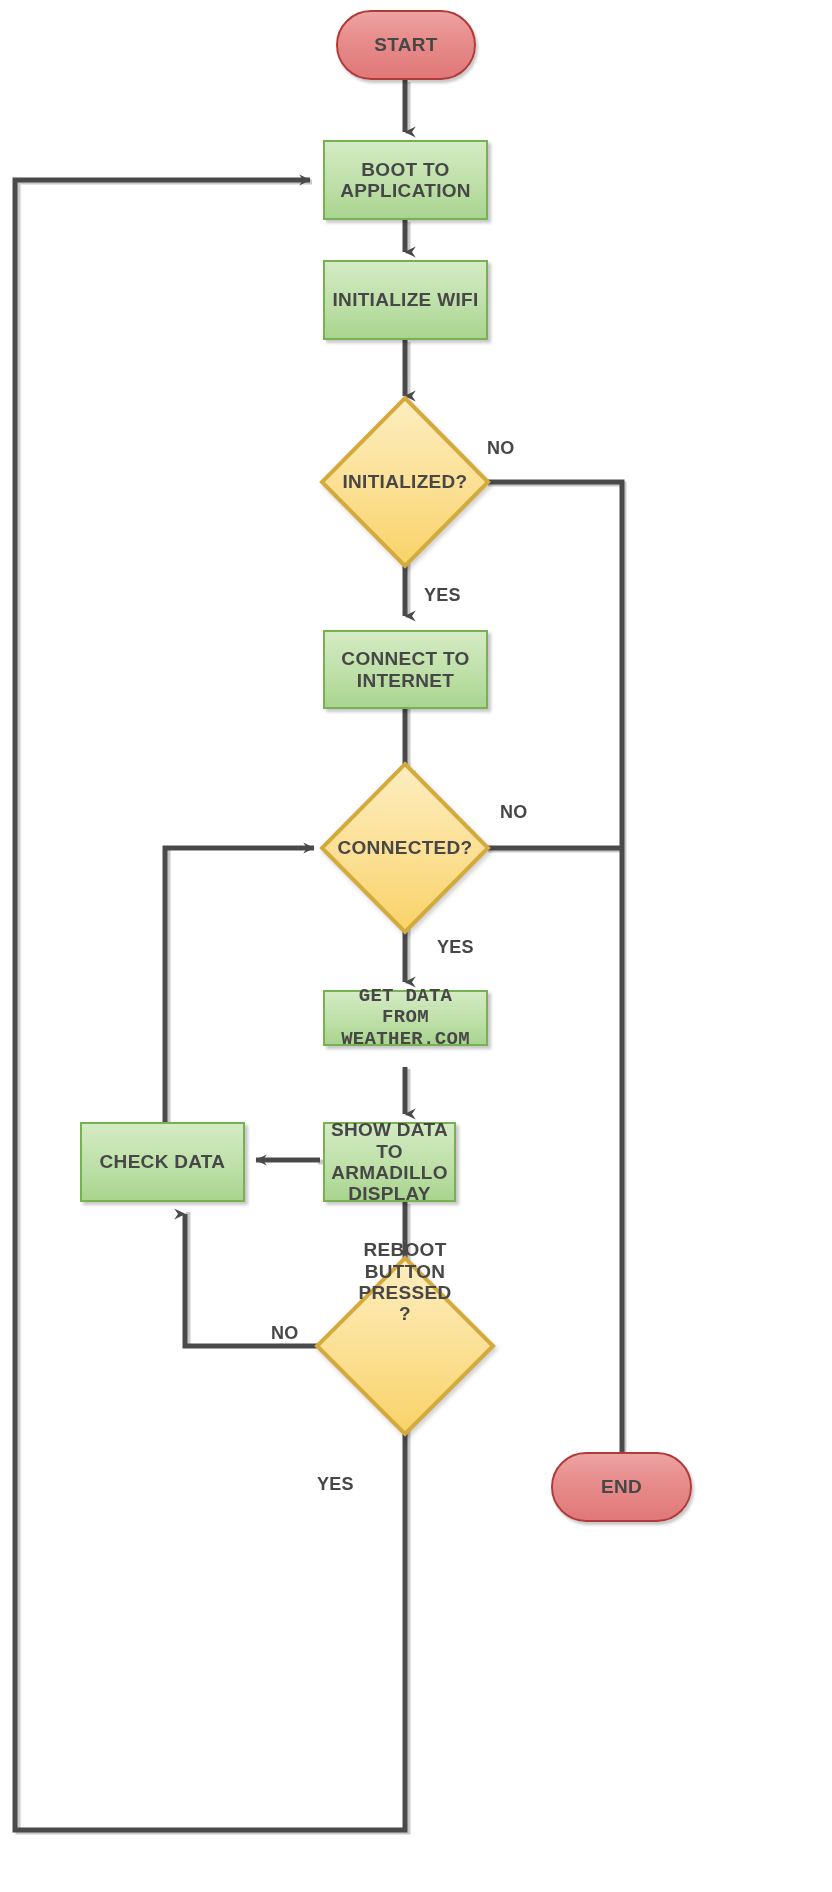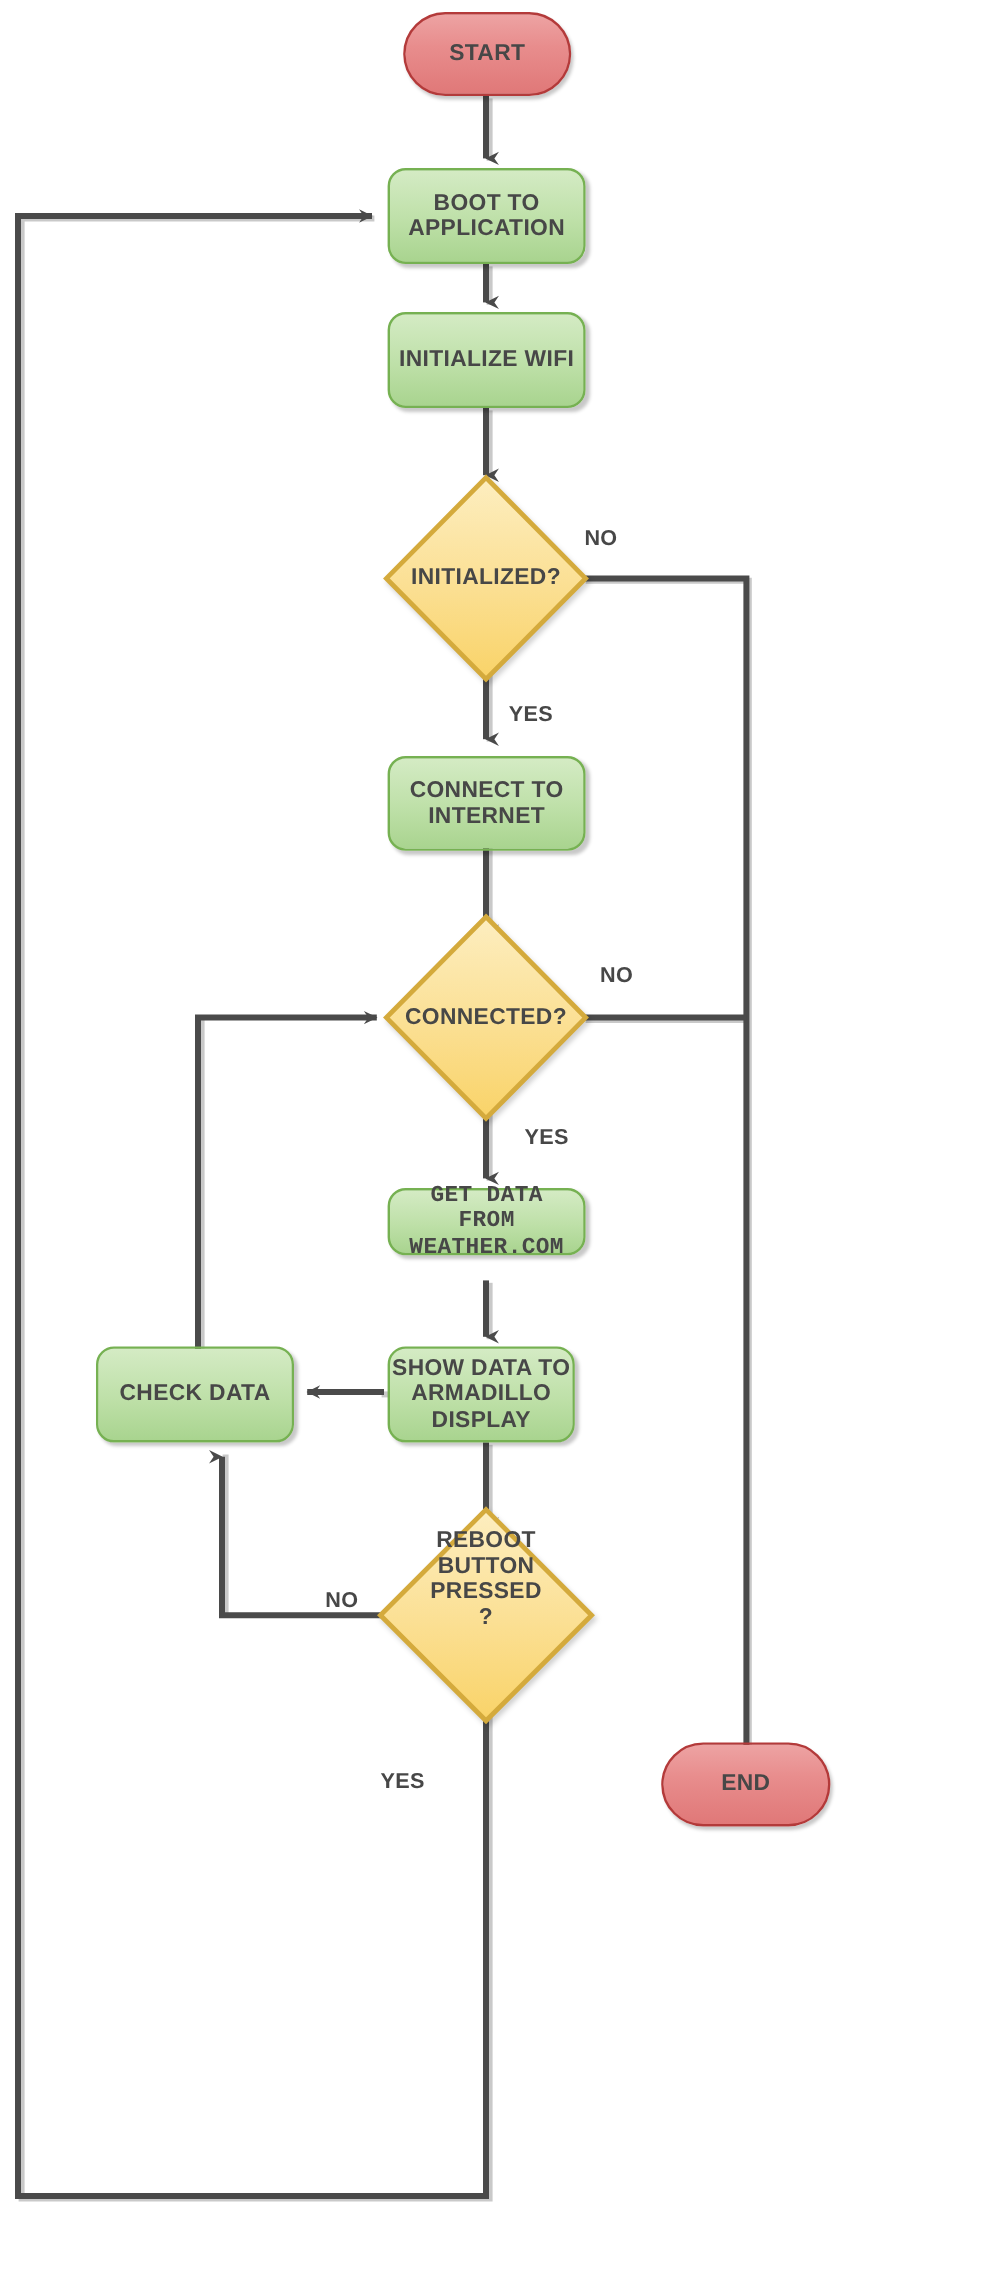--- a/index.html
+++ b/index.html
@@ -30,21 +30,20 @@
     position: absolute;
     box-sizing: border-box;
     display: flex;
     align-items: center;
     justify-content: center;
     text-align: center;
     color: #474747;
     font-weight: bold;
     letter-spacing: 0.3px;
     z-index: 3;
-    border-radius: 15px;
   }
   .node .lbl {
     display: block;
     width: 100%;
     line-height: 1.12;
     white-space: pre-line;
   }
   
   .term {
     border: 2px solid #b33a3a;
@@ -190,31 +189,31 @@
   <div class="node dec" style="left:322px; top:764px; width:166px; height:168px;">
     <span class="lbl">CONNECTED?</span>
   </div>
 
   <div class="node proc" style="left:323px; top:990px; width:165px; height:56px;font-family:Liberation Mono, monospace;">
     <span class="lbl">GET DATA
 FROM
 WEATHER.COM</span>
   </div>
 
-  <div class="node proc" style="left:323px; top:1122px; width:156px; height:80px;">
+  <div class="node proc" style="left:323px; top:1122px; width:133px; height:80px;">
     <span class="lbl">SHOW DATA TO
 ARMADILLO
 DISPLAY</span>
   </div>
 
   <div class="node proc" style="left:80px; top:1122px; width:165px; height:80px;">
     <span class="lbl">CHECK DATA</span>
   </div>
 
-  <div class="node dec" style="left:317px; top:1228px; width:176px; height:176px;">
+  <div class="node dec" style="left:317px; top:1194px; width:176px; height:176px;">
     <span class="lbl">REBOOT
 BUTTON
 PRESSED
 ?</span>
   </div>
 
   <div class="node term" style="left:551px; top:1452px; width:141px; height:70px;">
     <span class="lbl">END</span>
   </div>
 

